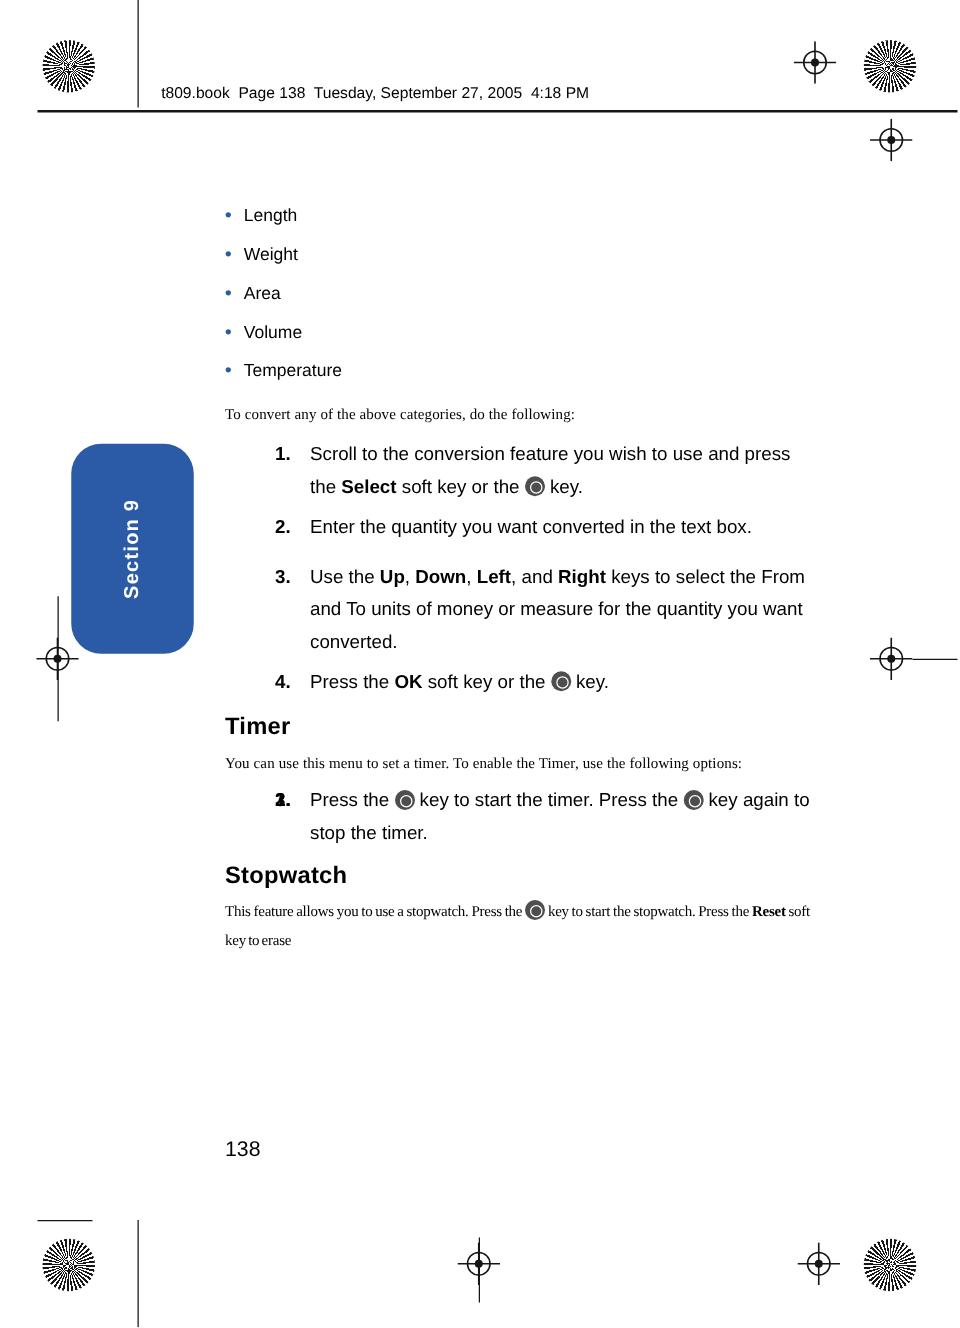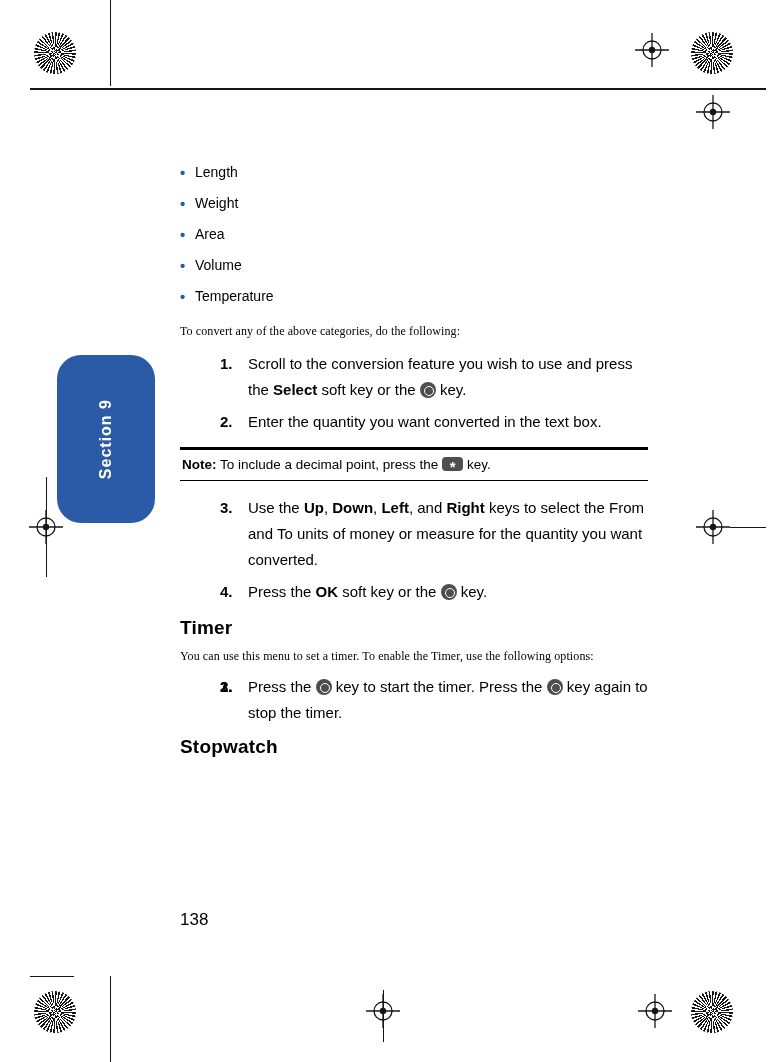--- a/index.html
+++ b/index.html
@@ -122,20 +122,23 @@
       <circle cx="17" cy="17" r="3.2" fill="#161616"></circle>
   </svg>
 
   <div class="crop" style="left:110px;top:0;width:1px;height:86px"></div>
   <div class="crop" style="left:110px;top:976px;width:1px;height:86px"></div>
   <div class="crop" style="left:30px;top:976px;width:44px;height:1px"></div>
   <div class="crop" style="left:46px;top:477px;width:1px;height:100px"></div>
   <div class="crop" style="left:383px;top:990px;width:1px;height:52px"></div>
   <div class="crop" style="left:730px;top:527px;width:36px;height:1px"></div>
 
+  <div class="book-header">
+    <span>t809.book  Page 138  Tuesday, September 27, 2005  4:18 PM</span>
+  </div>
   <div class="header-rule"></div>
 
   <div class="section-tab">
     <span>Section 9</span>
   </div>
 
   <div class="content">
 
     <div class="bullets">
       <div class="bullet-item">
@@ -166,23 +169,20 @@
       <div class="step">
         <span class="num">1.</span>
         <span><span>Scroll to the conversion feature you wish to use and press the </span><b>Select</b><span> soft key or the </span><span class="key key-ok"></span><span> key.</span></span>
       </div>
       <div class="step">
         <span class="num">2.</span>
         <span><span>Enter the quantity you want converted in the text box.</span></span>
       </div>
     </div>
 
-    <div class="note">
-      <b>Note:</b><span> To include a decimal point, press the </span><span class="key key-ast"></span><span> key.</span>
-    </div>
 
     <div class="steps mt14">
       <div class="step">
         <span class="num">3.</span>
         <span><span>Use the </span><b>Up</b><span>, </span><b>Down</b><span>, </span><b>Left</b><span>, and </span><b>Right</b><span> keys to select the From and To units of money or measure for the quantity you want converted.</span></span>
       </div>
       <div class="step">
         <span class="num">4.</span>
         <span><span>Press the </span><b>OK</b><span> soft key or the </span><span class="key key-ok"></span><span> key.</span></span>
       </div>
@@ -200,18 +200,19 @@
         <span class="num">2.</span>
       </div>
       <div class="step">
         <span class="num">3.</span>
         <span><span>Press the </span><span class="key key-ok"></span><span> key to start the timer. Press the </span><span class="key key-ok"></span><span> key again to stop the timer.</span></span>
       </div>
     </div>
 
     <h2 class="h mt10">Stopwatch</h2>
 
+    <p class="serif just tight mt6"><span>This feature allows you to use a stopwatch. Press the </span><span class="key key-ok"></span><span> key to start the stopwatch. Press the </span><b>Reset</b><span> soft key to erase</span></p>
 
   </div>
 
   <div class="pagenum">138</div>
 
 </div>
 
 </body></html>

